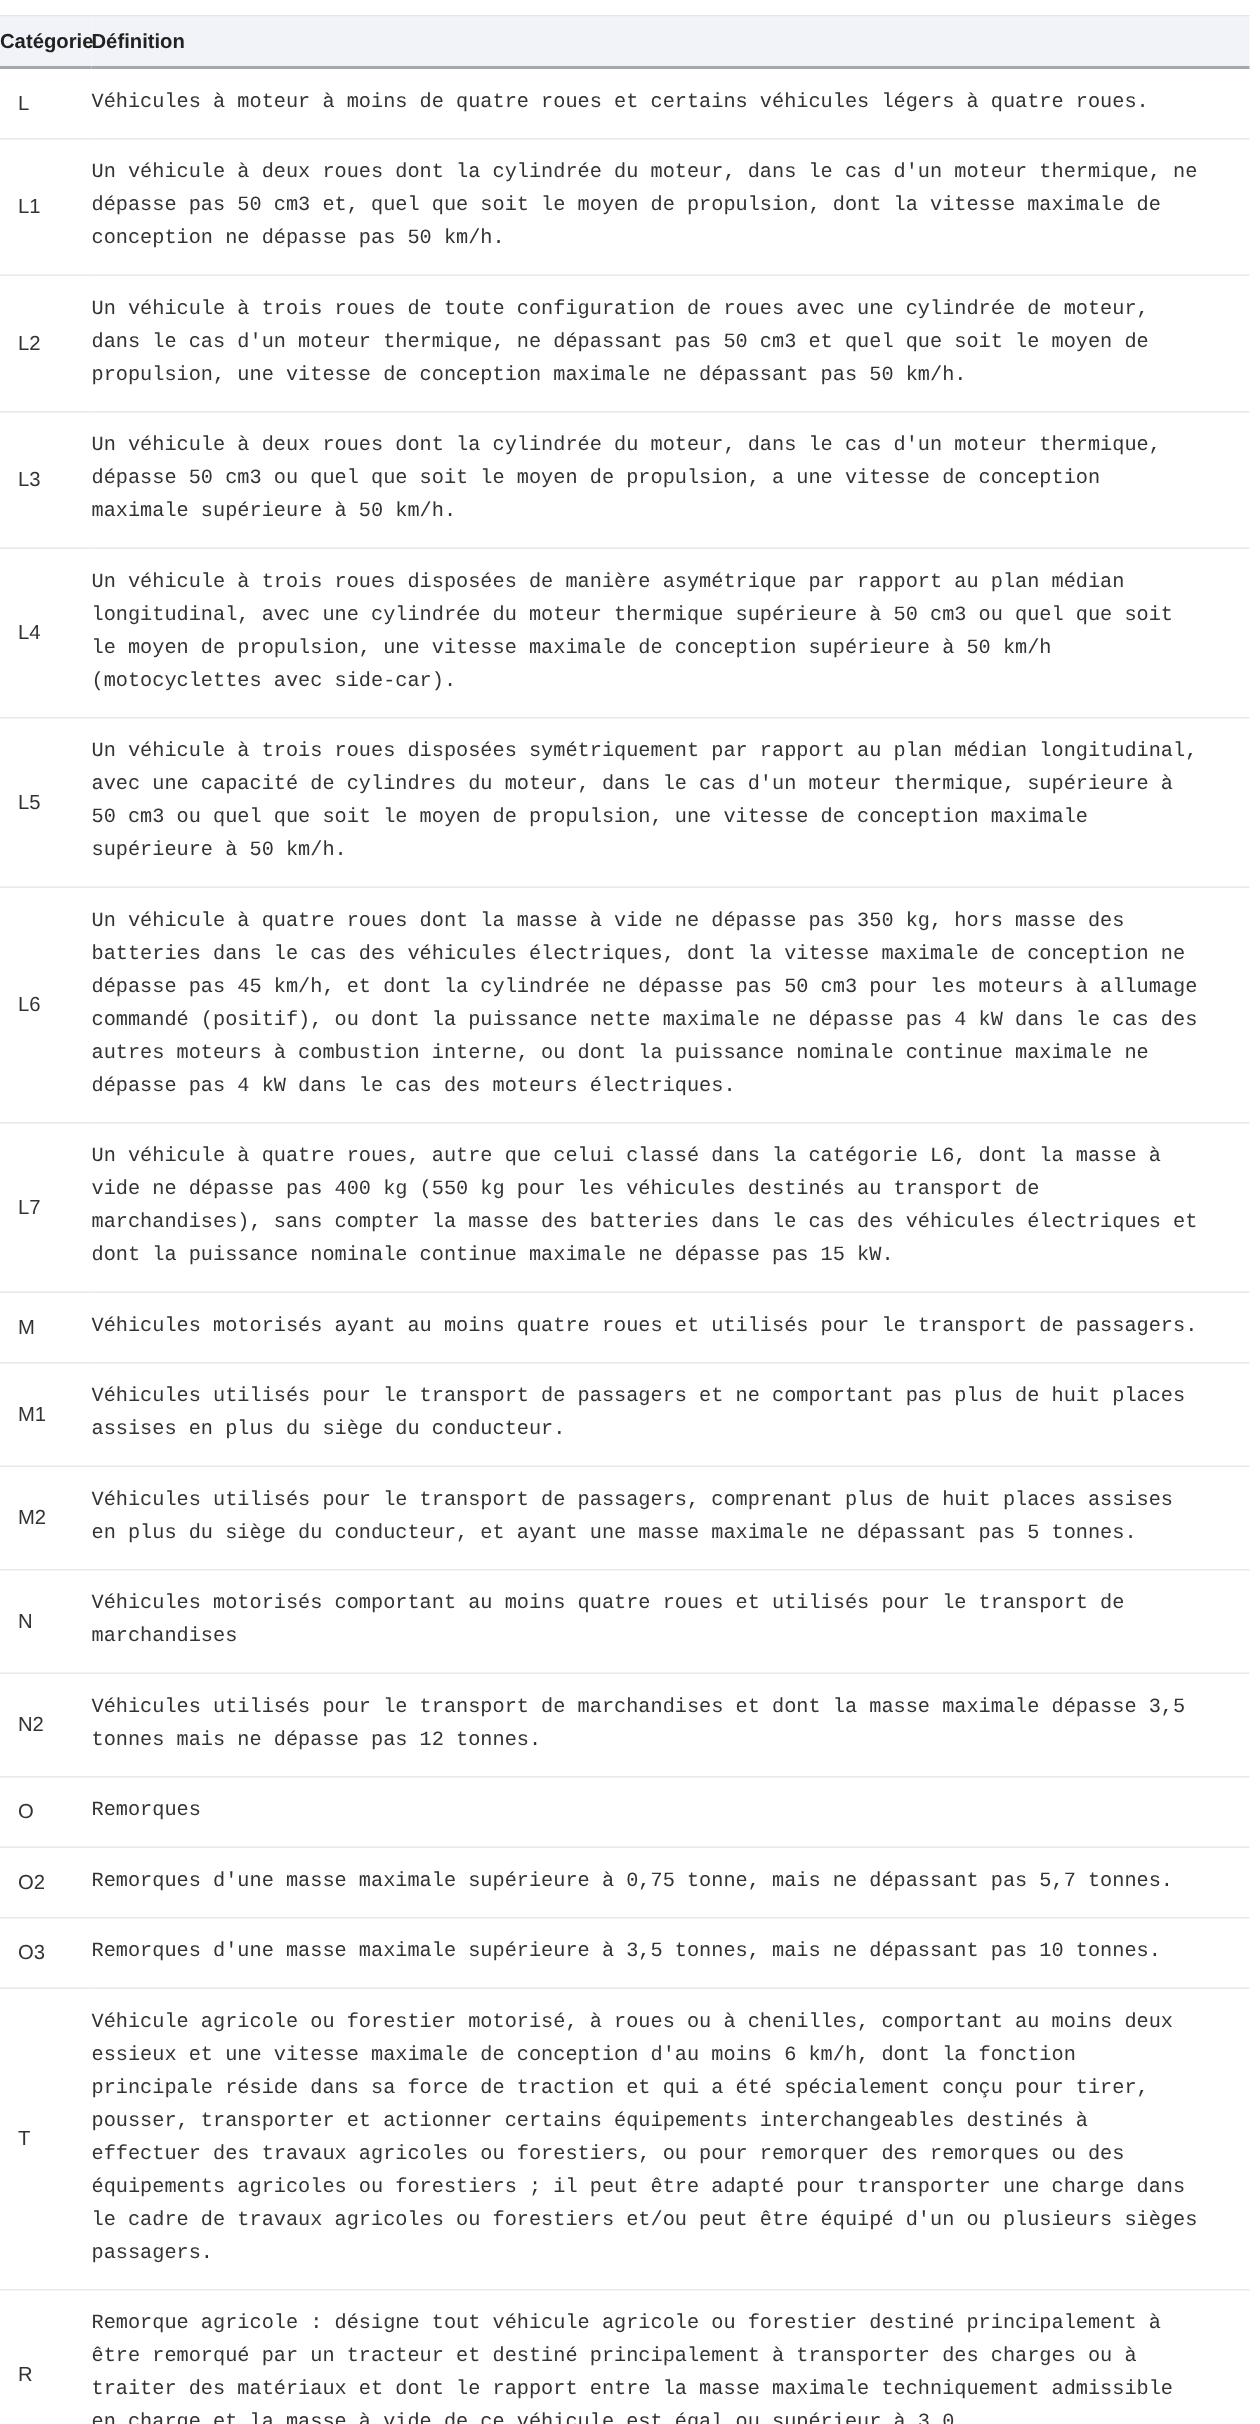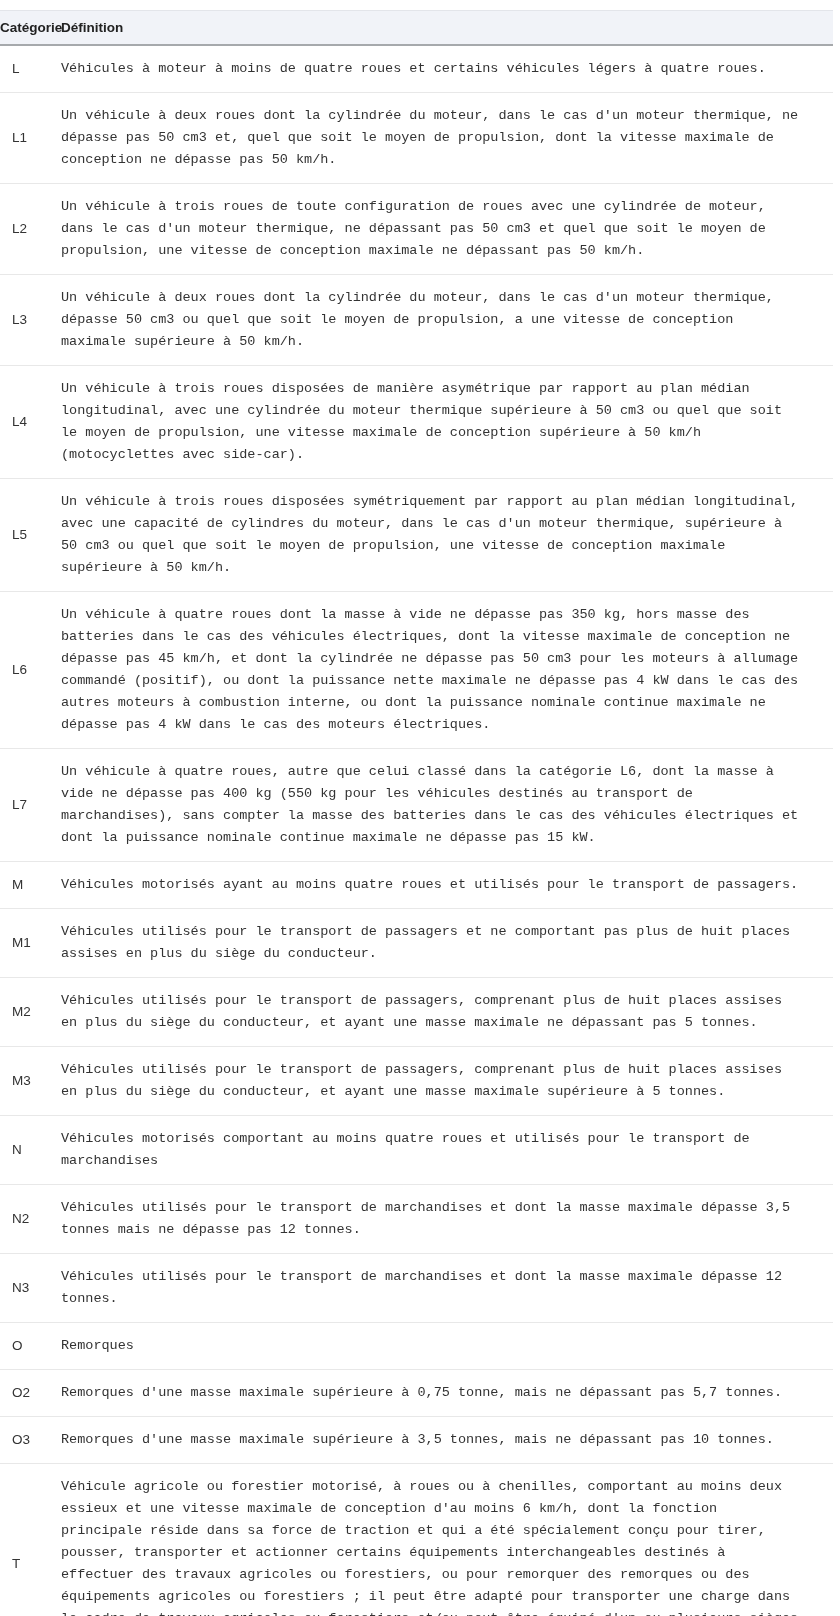--- a/index.html
+++ b/index.html
@@ -96,34 +96,26 @@
         </tr>
         <tr>
           <td class="cat-cell">M1</td>
           <td class="def-cell">Véhicules utilisés pour le transport de passagers et ne comportant pas plus de huit places assises en plus du siège du conducteur.</td>
         </tr>
         <tr>
           <td class="cat-cell">M2</td>
           <td class="def-cell">Véhicules utilisés pour le transport de passagers, comprenant plus de huit places assises en plus du siège du conducteur, et ayant une masse maximale ne dépassant pas 5 tonnes.</td>
         </tr>
         <tr>
-          <td class="cat-cell">M3</td>
-          <td class="def-cell">Véhicules utilisés pour le transport de passagers, comprenant plus de huit places assises en plus du siège du conducteur, et ayant une masse maximale supérieure à 5 tonnes.</td>
-        </tr>
-        <tr>
           <td class="cat-cell">N</td>
           <td class="def-cell">Véhicules motorisés comportant au moins quatre roues et utilisés pour le transport de marchandises</td>
         </tr>
         <tr>
           <td class="cat-cell">N2</td>
           <td class="def-cell">Véhicules utilisés pour le transport de marchandises et dont la masse maximale dépasse 3,5 tonnes mais ne dépasse pas 12 tonnes.</td>
-        </tr>
-        <tr>
-          <td class="cat-cell">N3</td>
-          <td class="def-cell">Véhicules utilisés pour le transport de marchandises et dont la masse maximale dépasse 12 tonnes.</td>
         </tr>
         <tr>
           <td class="cat-cell">O</td>
           <td class="def-cell">Remorques</td>
         </tr>
         <tr>
           <td class="cat-cell">O2</td>
           <td class="def-cell">Remorques d'une masse maximale supérieure à 0,75 tonne, mais ne dépassant pas 5,7 tonnes.</td>
         </tr>
         <tr>

